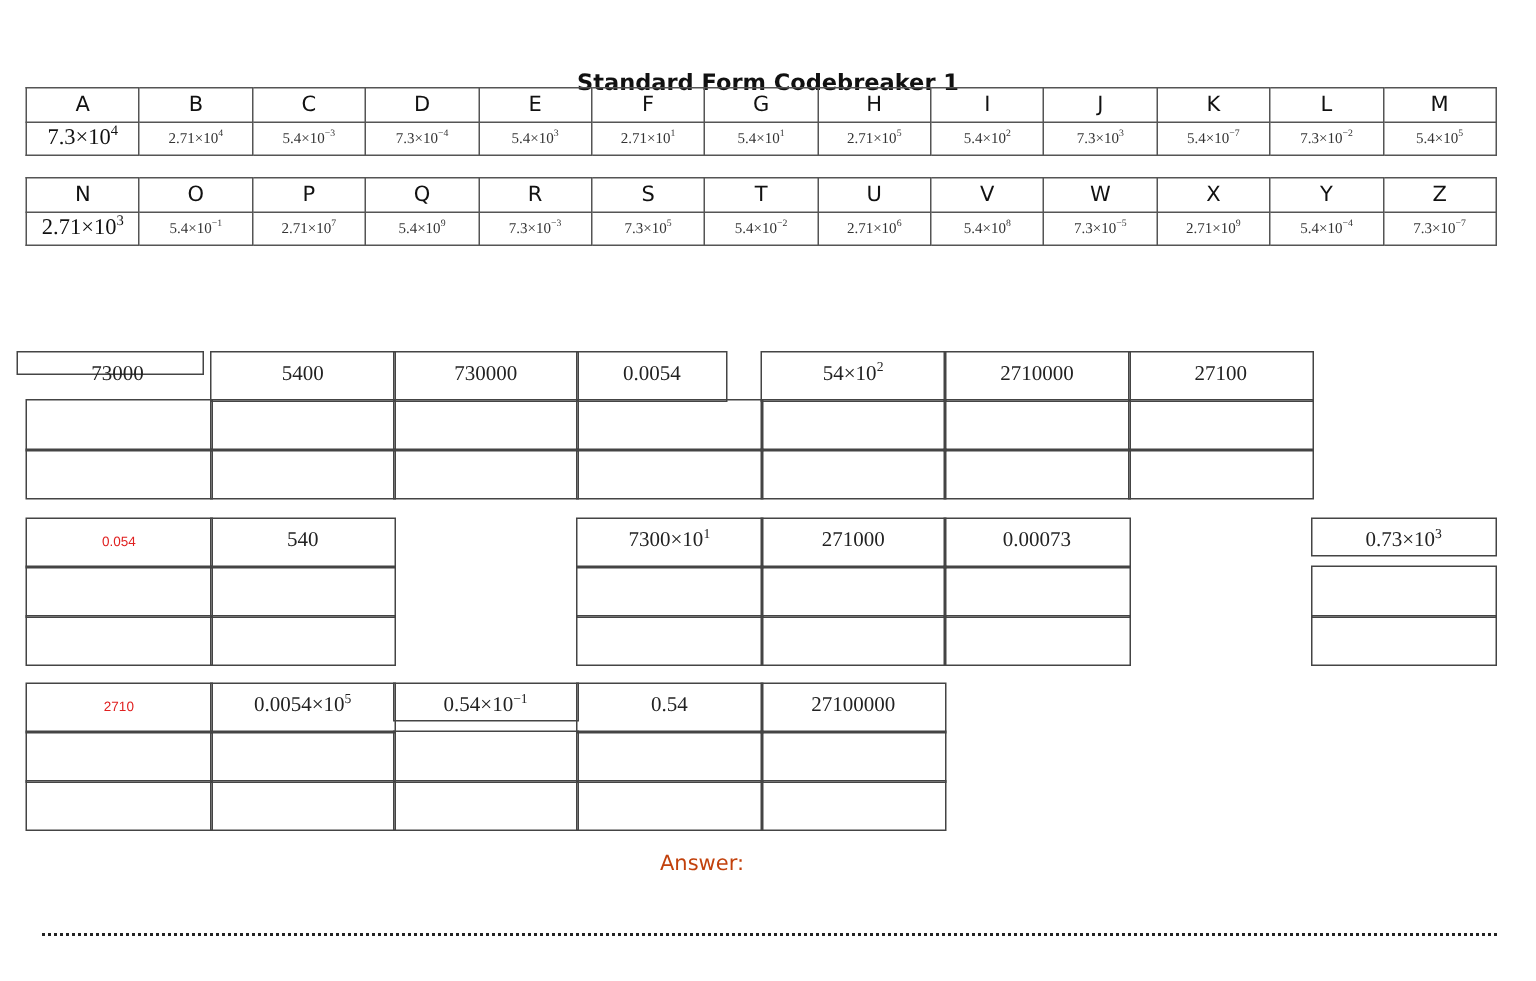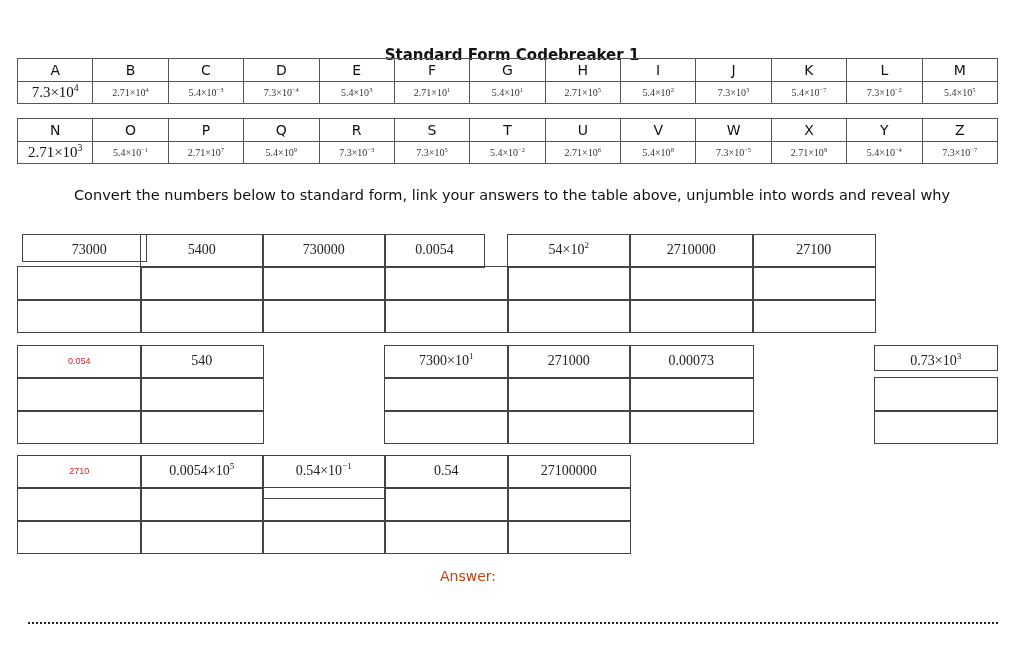--- a/index.html
+++ b/index.html
@@ -106,25 +106,24 @@
         <td><span>5.4×10</span><sup>8</sup></td>
         <td><span>7.3×10</span><sup>−5</sup></td>
         <td><span>2.71×10</span><sup>9</sup></td>
         <td><span>5.4×10</span><sup>−4</sup></td>
         <td><span>7.3×10</span><sup>−7</sup></td>
       </tr>
 </tbody>
   </table>
 
 <div class="instr">
-  <div>Convert the numbers below to standard form, link your answers to the table above, unjumble into words and reveal why</div>
 </div>
 
 <div id="grids">
-    <div class="cell q" style="left: 22px; top: 234px; width: 124.5px; height: 28px; padding-left: 10px;"><span>73000</span></div>
+    <div class="cell q" style="left: 11px; top: 234px; width: 124.5px; height: 16px; padding-left: 10px;"><span>73000</span></div>
     <div class="cell" style="left: 17px; top: 266px; width: 124.5px; height: 34.5px;"></div>
     <div class="cell" style="left: 17px; top: 299px; width: 124.5px; height: 33.5px;"></div>
     <div class="cell q" style="left: 140px; top: 234px; width: 123.5px; height: 33.5px;"><span>5400</span></div>
     <div class="cell" style="left: 140px; top: 266px; width: 123.5px; height: 34.5px;"></div>
     <div class="cell" style="left: 140px; top: 299px; width: 123.5px; height: 33.5px;"></div>
     <div class="cell q" style="left: 262px; top: 234px; width: 123.5px; height: 33.5px;"><span>730000</span></div>
     <div class="cell" style="left: 262px; top: 266px; width: 123.5px; height: 34.5px;"></div>
     <div class="cell" style="left: 262px; top: 299px; width: 123.5px; height: 33.5px;"></div>
     <div class="cell q" style="left: 384px; top: 234px; width: 101px; height: 33.5px;"><span>0.0054</span></div>
     <div class="cell" style="left: 384px; top: 266px; width: 124.5px; height: 34.5px;"></div>
@@ -155,21 +154,21 @@
     <div class="cell" style="left: 629px; top: 410px; width: 124.5px; height: 33.5px;"></div>
     <div class="cell q" style="left: 874px; top: 345px; width: 123.5px; height: 26px;"><span>0.73×10</span><sup>3</sup></div>
     <div class="cell" style="left: 874px; top: 377px; width: 123.5px; height: 34.5px;"></div>
     <div class="cell" style="left: 874px; top: 410px; width: 123.5px; height: 33.5px;"></div>
     <div class="cell q red" style="left: 17px; top: 455px; width: 124.5px; height: 33.5px; line-height: 30px; text-align: center;"><span>2710</span></div>
     <div class="cell" style="left: 17px; top: 487px; width: 124.5px; height: 34.5px;"></div>
     <div class="cell" style="left: 17px; top: 520px; width: 124.5px; height: 33.5px;"></div>
     <div class="cell q" style="left: 140px; top: 455px; width: 123.5px; height: 33.5px;"><span>0.0054×10</span><sup>5</sup></div>
     <div class="cell" style="left: 140px; top: 487px; width: 123.5px; height: 34.5px;"></div>
     <div class="cell" style="left: 140px; top: 520px; width: 123.5px; height: 33.5px;"></div>
-    <div class="cell q" style="left: 262px; top: 455px; width: 123.5px; height: 44px;"><span>0.54×10</span><sup>−1</sup></div>
+    <div class="cell q" style="left: 262px; top: 455px; width: 123.5px; height: 26px;"><span>0.54×10</span><sup>−1</sup></div>
     <div class="cell" style="left: 262px; top: 487px; width: 123.5px; height: 34.5px;"></div>
     <div class="cell" style="left: 262px; top: 520px; width: 123.5px; height: 33.5px;"></div>
     <div class="cell q" style="left: 384px; top: 455px; width: 124.5px; height: 33.5px;"><span>0.54</span></div>
     <div class="cell" style="left: 384px; top: 487px; width: 124.5px; height: 34.5px;"></div>
     <div class="cell" style="left: 384px; top: 520px; width: 124.5px; height: 33.5px;"></div>
     <div class="cell q" style="left: 507px; top: 455px; width: 123.5px; height: 33.5px;"><span>27100000</span></div>
     <div class="cell" style="left: 507px; top: 487px; width: 123.5px; height: 34.5px;"></div>
     <div class="cell" style="left: 507px; top: 520px; width: 123.5px; height: 33.5px;"></div>
   </div>
 

